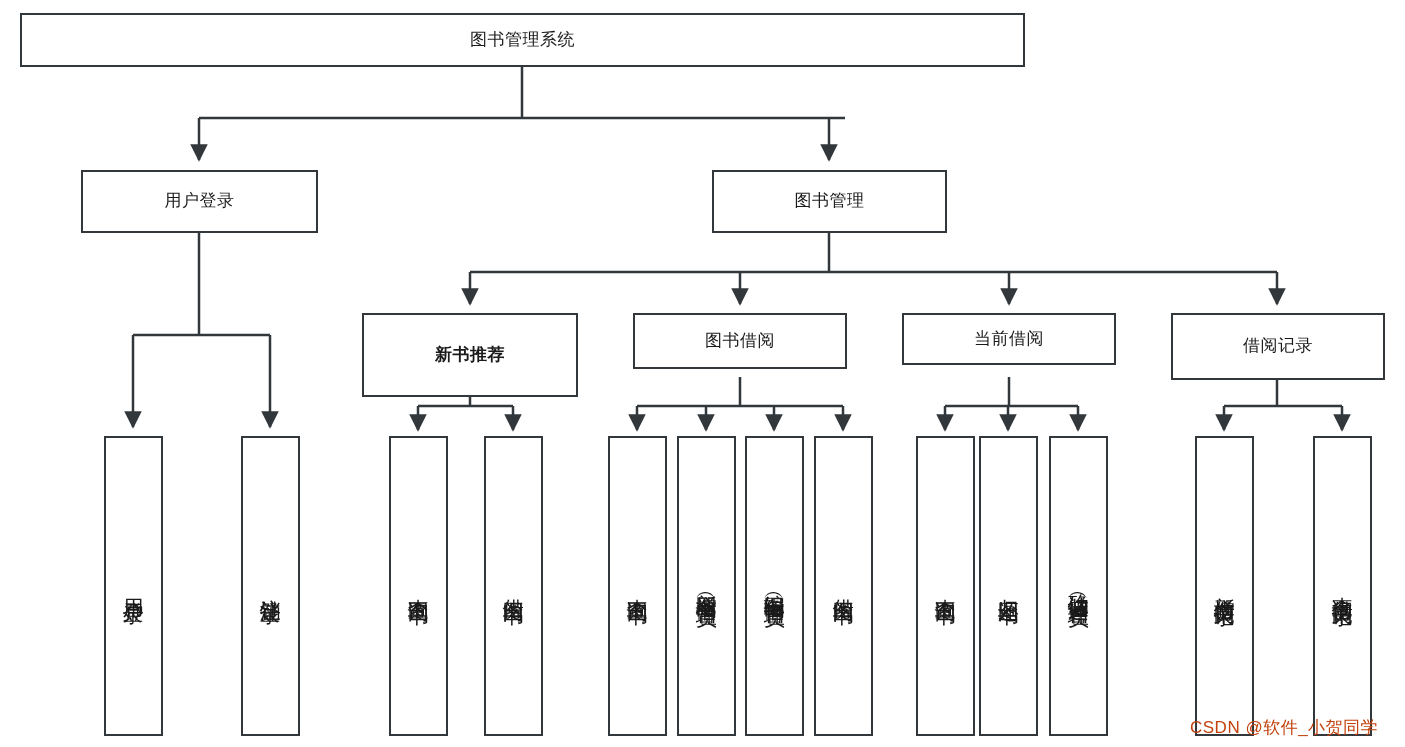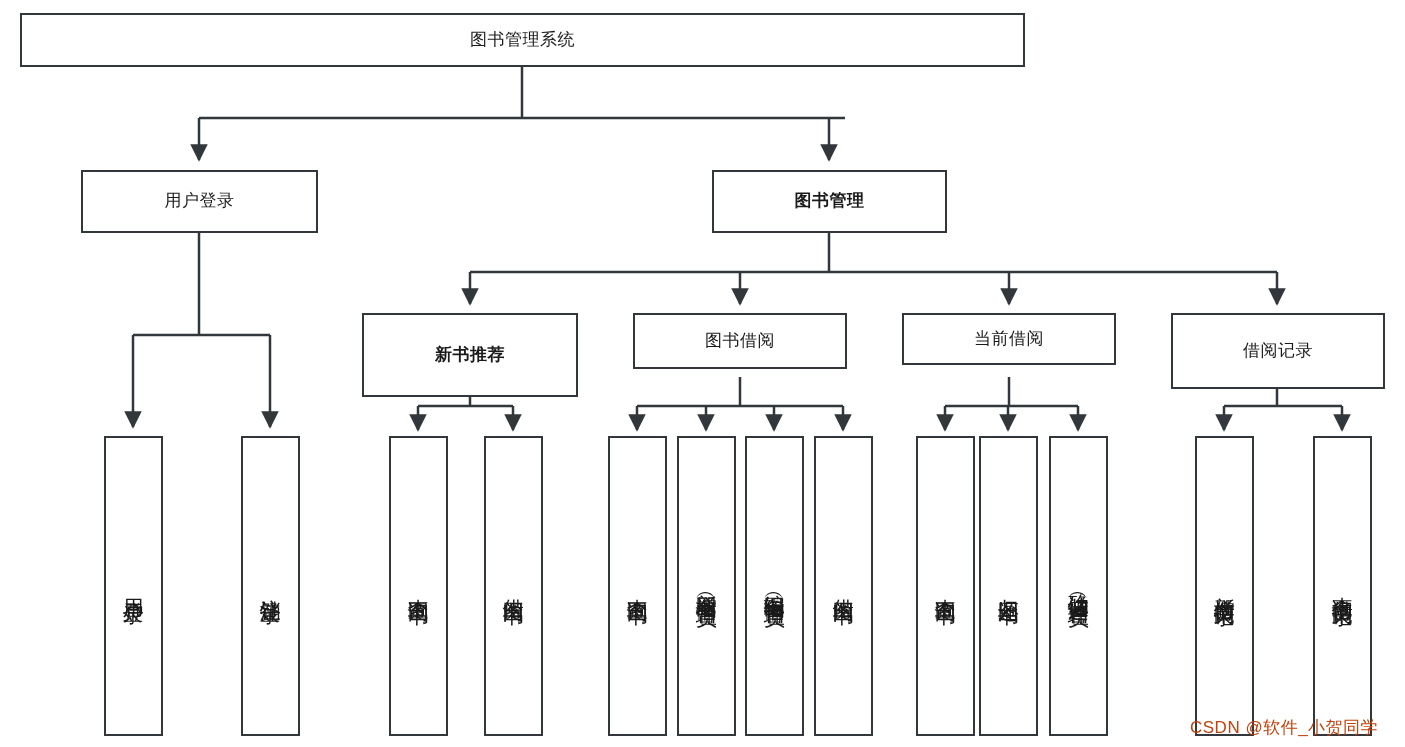--- a/index.html
+++ b/index.html
@@ -117,34 +117,34 @@
     </g>
   </svg>
 
   <div class="node-box horiz" style="left:20px; top:13px; width:1005px; height:54px;">
     <span>图书管理系统</span>
   </div>
 
   <div class="node-box horiz" style="left:81px; top:170px; width:237px; height:63px;">
     <span>用户登录</span>
   </div>
-  <div class="node-box horiz" style="left:712px; top:170px; width:235px; height:63px;font-weight:bold;">
+  <div class="node-box horiz" style="left:712px; top:170px; width:235px; height:63px;">
     <span>图书管理</span>
   </div>
 
   <div class="node-box horiz" style="left:362px; top:313px; width:216px; height:84px;font-weight:bold;">
     <span>新书推荐</span>
   </div>
   <div class="node-box horiz" style="left:633px; top:313px; width:214px; height:56px;">
     <span>图书借阅</span>
   </div>
   <div class="node-box horiz" style="left:902px; top:313px; width:214px; height:52px;">
     <span>当前借阅</span>
   </div>
-  <div class="node-box horiz" style="left:1171px; top:313px; width:214px; height:76px;">
+  <div class="node-box horiz" style="left:1171px; top:313px; width:214px; height:67px;">
     <span>借阅记录</span>
   </div>
 
   <div class="node-box vert" style="left:104px; top:436px; width:59px; height:300px;">
     <span class="vtext">用户登录</span>
   </div>
   <div class="node-box vert" style="left:241px; top:436px; width:59px; height:300px;">
     <span class="vtext">注销登录</span>
   </div>
 

